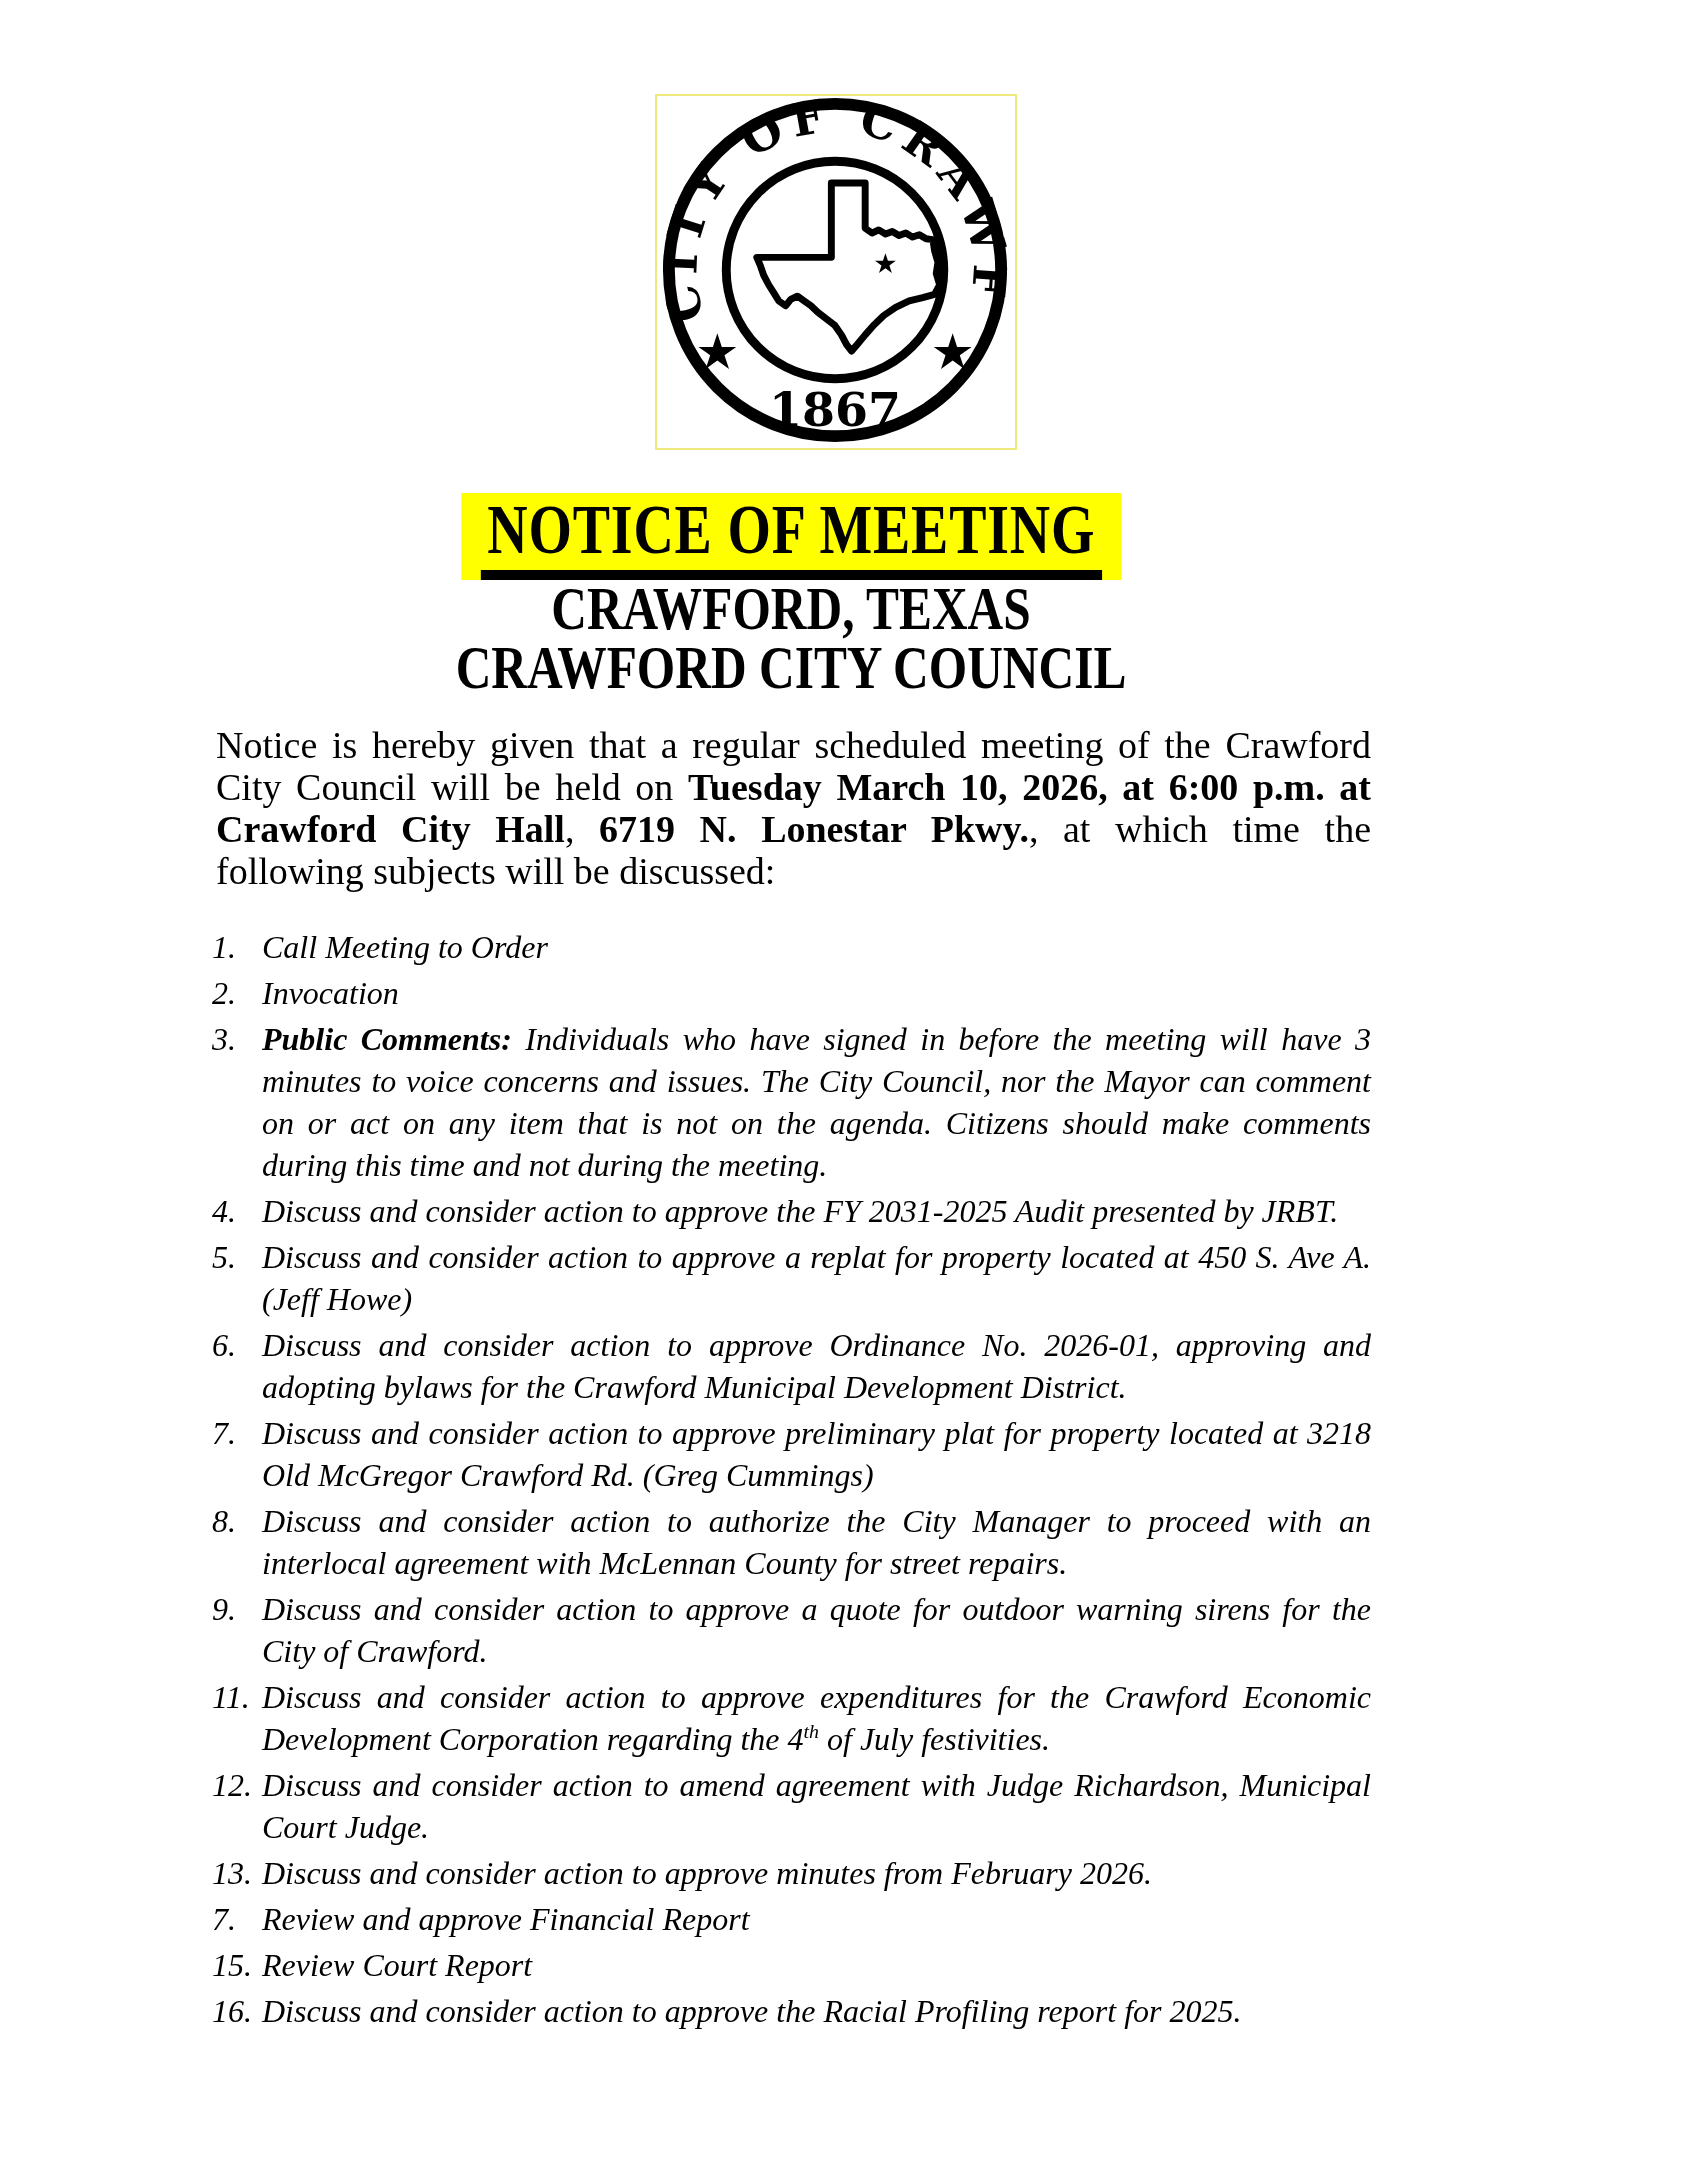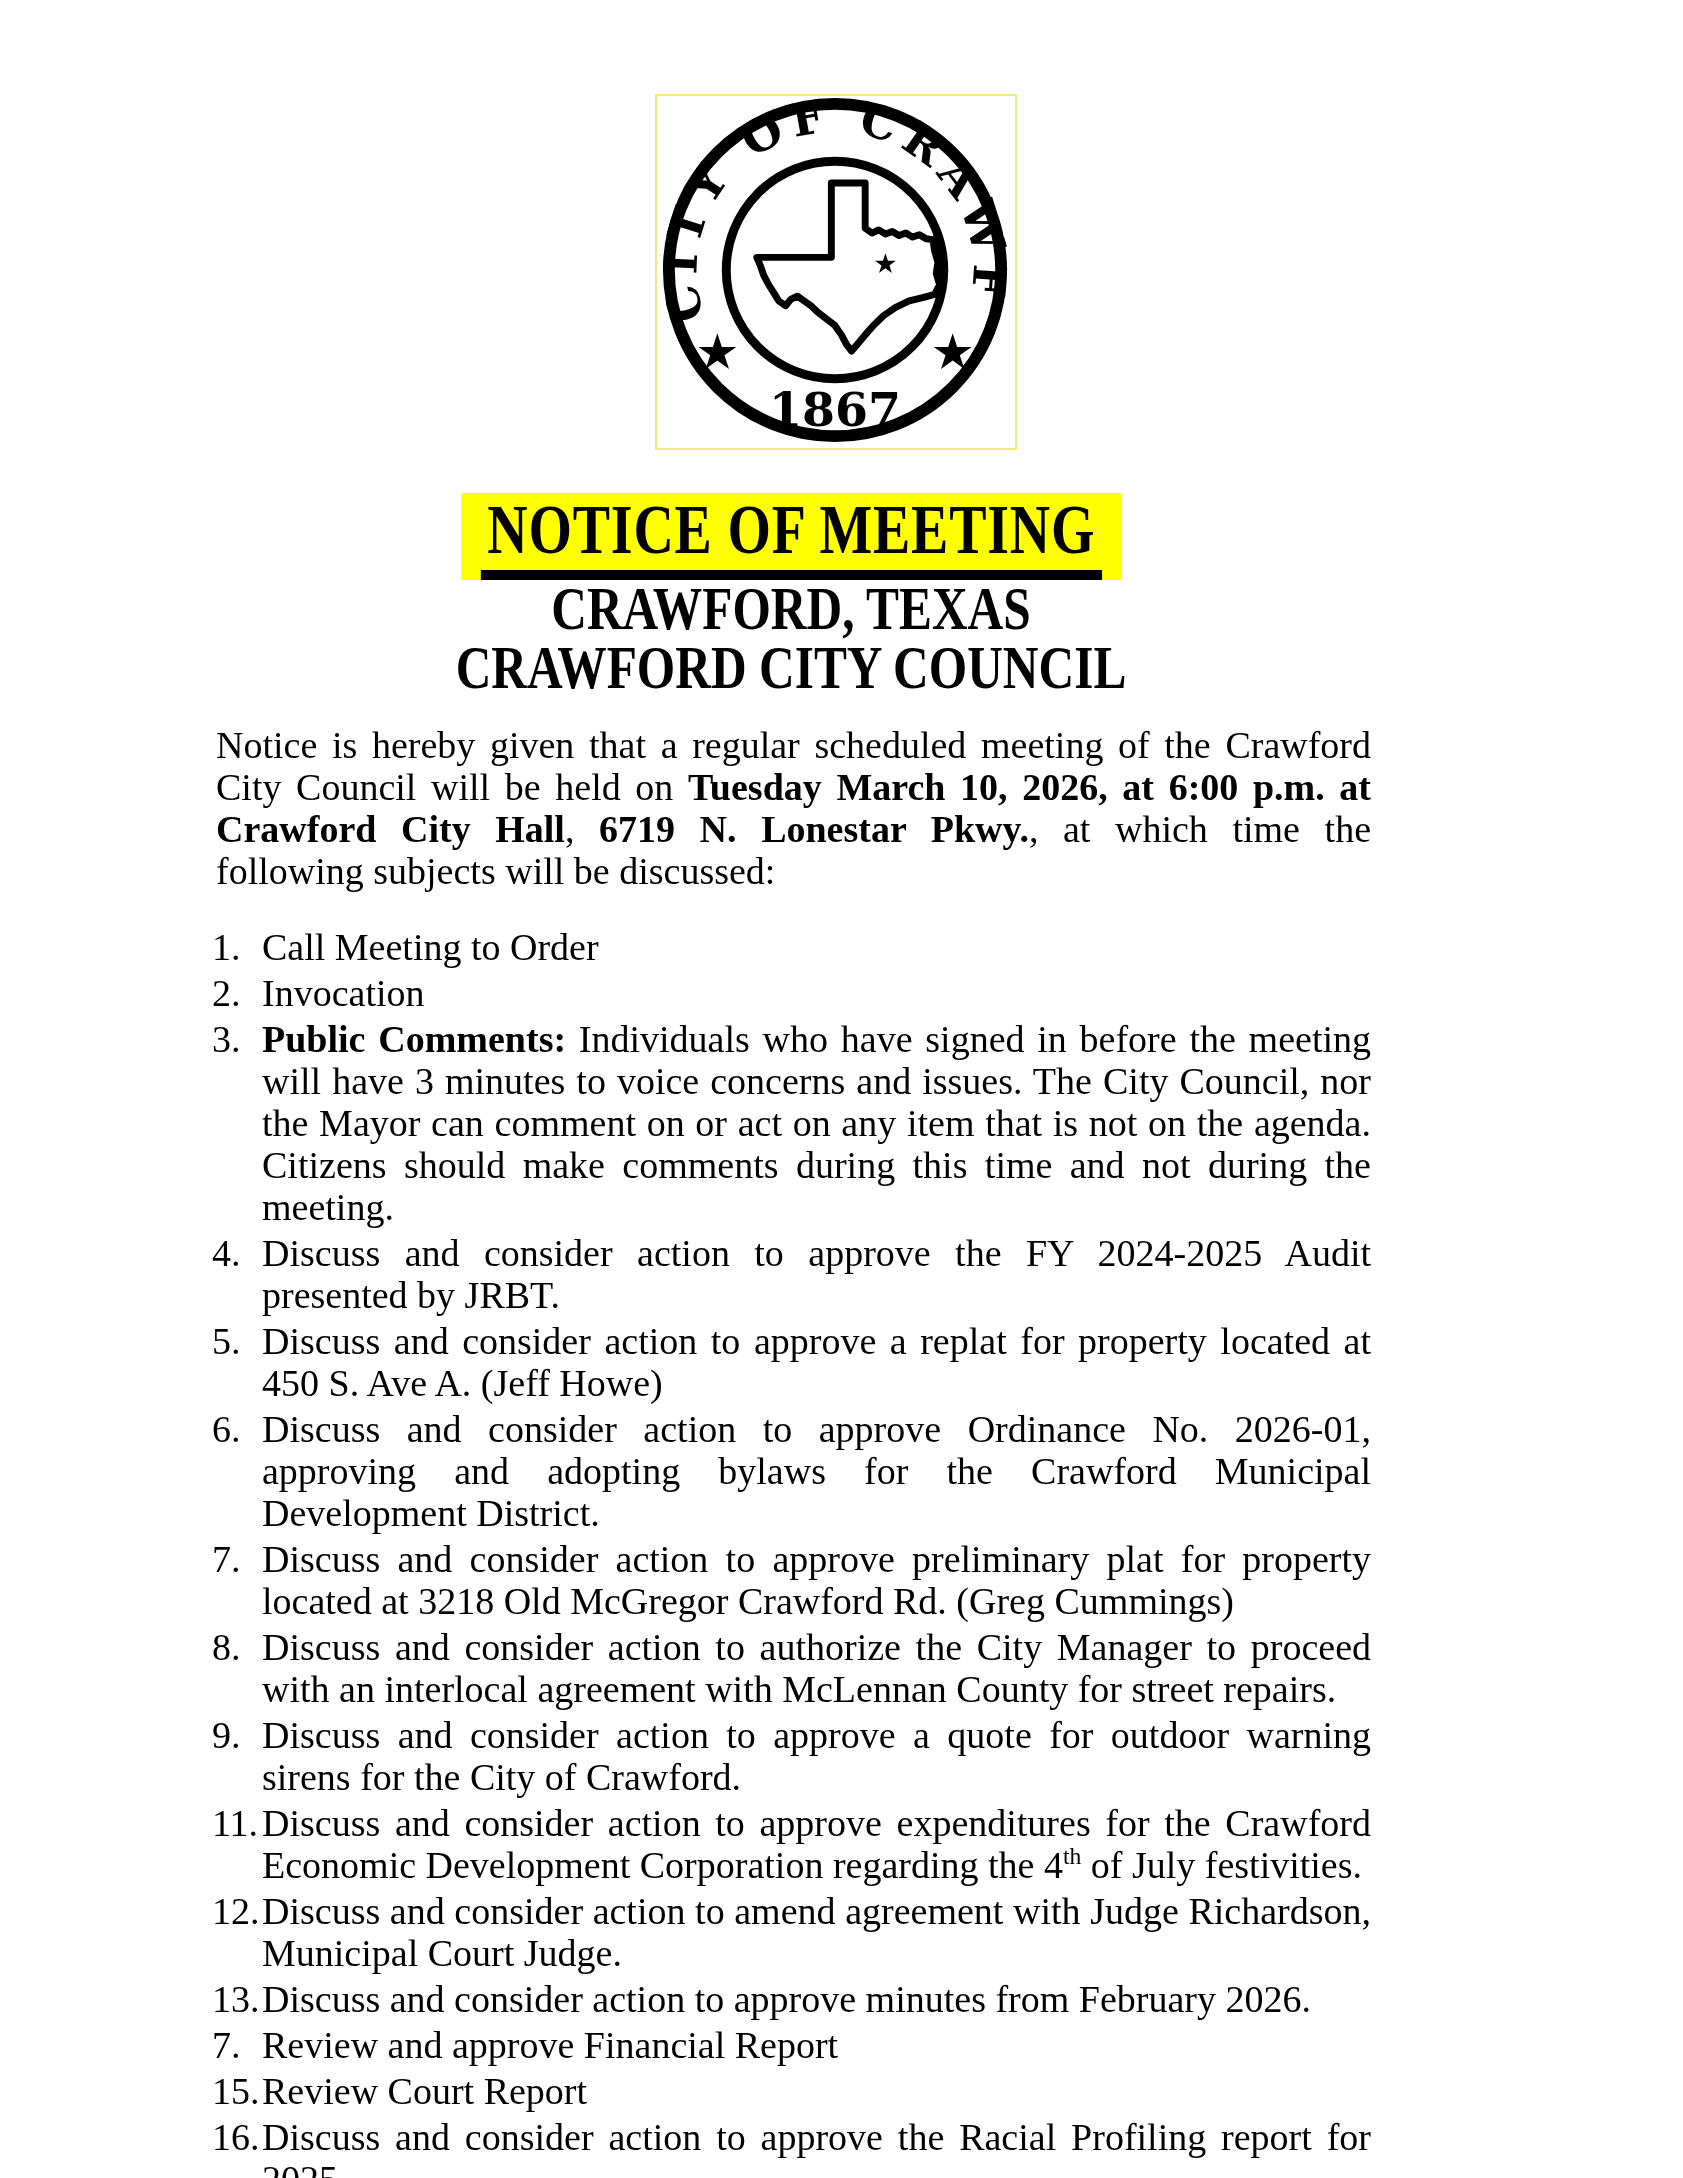--- a/index.html
+++ b/index.html
@@ -49,25 +49,26 @@
     transform-origin:50% 50%;
   }
   .subtitle-row.first{margin-top:2px;}
   .intro{
     margin:28px 0 0 4px;
     font-size:38px;line-height:42px;
     text-align:justify;
   }
   .agenda{margin-top:34px;}
   .agenda-item{
-    font-size:38px;line-height:42px;
+    font-size:32px;line-height:42px;
     text-align:justify;
     padding-left:50px;
     text-indent:-50px;
     margin:0 0 4px 0;
+    font-style:italic;
   }
   .agenda-item .num{
     display:inline-block;
     width:50px;
     text-indent:0;
   }
   b{font-weight:bold;}
   sup{font-size:0.62em;line-height:0;vertical-align:super;}
   .seal-svg text{font-family:"DejaVu Serif","Liberation Serif",serif;}
 </style>
@@ -121,21 +122,21 @@
     <div class="subtitle-row first">
       <span class="subtitle">CRAWFORD CITY COUNCIL</span>
     </div>
 
     <p class="intro" id="intro"><span>Notice is hereby given that a regular scheduled meeting of the Crawford City Council will be held on </span><b>Tuesday March 10, 2026, at 6:00 p.m. at Crawford City Hall</b><span>, </span><b>6719 N. Lonestar Pkwy.</b><span>, at which time the following subjects will be discussed:</span></p>
 
     <div class="agenda" id="agenda">
         <div class="agenda-item"><span class="num">1.</span><span><span>Call Meeting to Order</span></span></div>
         <div class="agenda-item"><span class="num">2.</span><span><span>Invocation</span></span></div>
         <div class="agenda-item"><span class="num">3.</span><span><b>Public Comments:</b><span> Individuals who have signed in before the meeting will have 3 minutes to voice concerns and issues. The City Council, nor the Mayor can comment on or act on any item that is not on the agenda. Citizens should make comments during this time and not during the meeting.</span></span></div>
-        <div class="agenda-item"><span class="num">4.</span><span><span>Discuss and consider action to approve the FY 2024-2025 Audit presented by JRBT.</span></span></div>
+        <div class="agenda-item"><span class="num">4.</span><span><span>Discuss and consider action to approve the FY 2031-2025 Audit presented by JRBT.</span></span></div>
         <div class="agenda-item"><span class="num">5.</span><span><span>Discuss and consider action to approve a replat for property located at 450 S. Ave A. (Jeff Howe)</span></span></div>
         <div class="agenda-item"><span class="num">6.</span><span><span>Discuss and consider action to approve Ordinance No. 2026-01, approving and adopting bylaws for the Crawford Municipal Development District.</span></span></div>
         <div class="agenda-item"><span class="num">7.</span><span><span>Discuss and consider action to approve preliminary plat for property located at 3218 Old McGregor Crawford Rd. (Greg Cummings)</span></span></div>
         <div class="agenda-item"><span class="num">8.</span><span><span>Discuss and consider action to authorize the City Manager to proceed with an interlocal agreement with McLennan County for street repairs.</span></span></div>
         <div class="agenda-item"><span class="num">9.</span><span><span>Discuss and consider action to approve a quote for outdoor warning sirens for the City of Crawford.</span></span></div>
         <div class="agenda-item"><span class="num">11.</span><span><span>Discuss and consider action to approve expenditures for the Crawford Economic Development Corporation regarding the 4</span><sup>th</sup><span> of July festivities.</span></span></div>
         <div class="agenda-item"><span class="num">12.</span><span><span>Discuss and consider action to amend agreement with Judge Richardson, Municipal Court Judge.</span></span></div>
         <div class="agenda-item"><span class="num">13.</span><span><span>Discuss and consider action to approve minutes from February 2026.</span></span></div>
         <div class="agenda-item"><span class="num">7.</span><span><span>Review and approve Financial Report</span></span></div>
         <div class="agenda-item"><span class="num">15.</span><span><span>Review Court Report</span></span></div>

